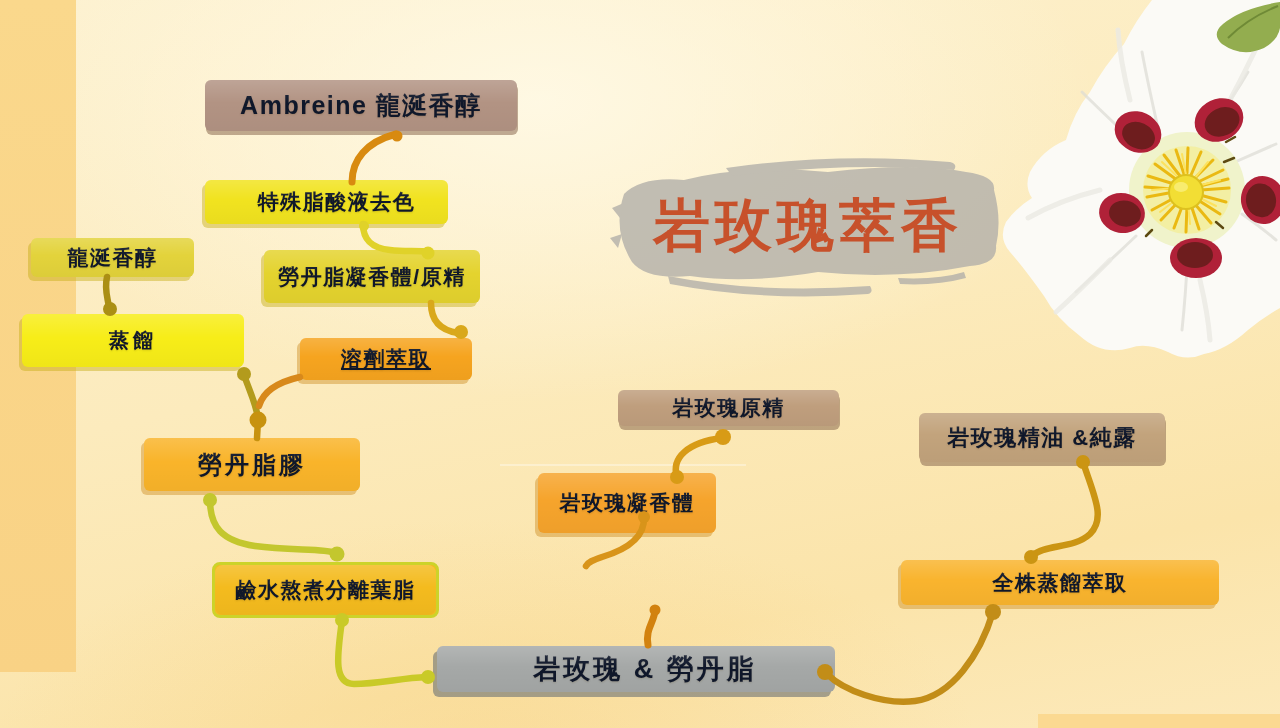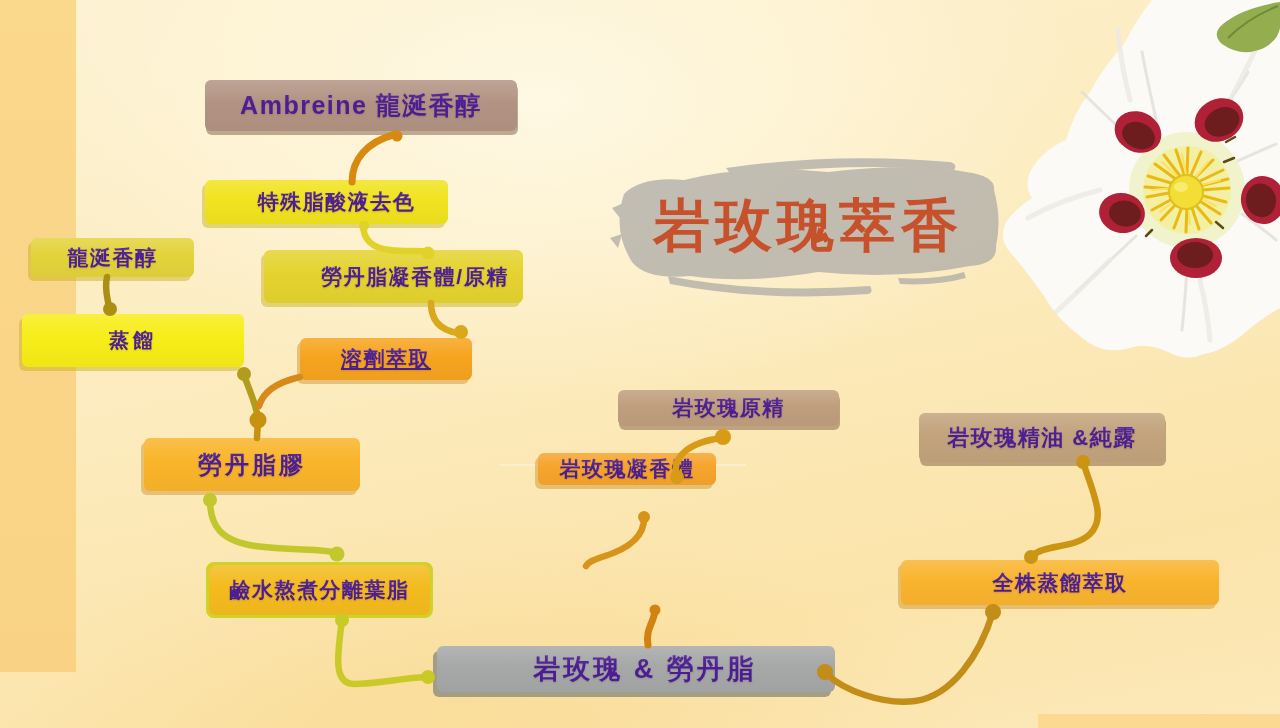--- a/index.html
+++ b/index.html
@@ -11,39 +11,39 @@
       radial-gradient(700px 320px at 38% 102%, rgba(247,206,122,.38), rgba(247,206,122,0) 70%),
       linear-gradient(168deg,#fdf1cf 0%,#fcebbd 45%,#fbe4aa 78%,#fce9ba 100%);
   }
   .strip-left{position:absolute;left:0;top:0;width:76px;height:672px;
     background:linear-gradient(180deg,#fad88c,#f9d285);z-index:0;}
   .strip-br{position:absolute;left:1038px;top:714px;width:242px;height:14px;background:#fbd991;z-index:0;}
   .faint-line{position:absolute;left:500px;top:464px;width:246px;height:2px;background:rgba(255,255,255,.35);z-index:0;}
 
   
   .node{position:absolute;z-index:3;display:flex;align-items:center;justify-content:center;
-    color:#4c1d95;font-weight:bold;text-align:center;border-radius:6px;letter-spacing:1.5px;
+    color:#0f172a;font-weight:bold;text-align:center;border-radius:6px;letter-spacing:1.5px;
     text-shadow:0 1px 2px rgba(90,60,0,.18);}
   .node::after{content:"";position:absolute;inset:0;border-radius:inherit;pointer-events:none;
     background:linear-gradient(180deg,rgba(255,255,255,.16),rgba(255,255,255,0) 45%,rgba(0,0,0,.03));}
   .sh-tan {box-shadow:1px 4px 0 rgba(138,106,80,.55);}
   .sh-yel {box-shadow:-3px 4px 0 rgba(198,172,20,.45);}
   .sh-org {box-shadow:-3px 4px 0 rgba(200,130,18,.4);}
   .sh-gray{box-shadow:-4px 5px 0 rgba(118,121,120,.65);}
 
   #n0 {left:205px;top:80px; width:312px;height:51px;font-size:25px;}
   #n1 {left:205px;top:180px;width:223px;height:44px;font-size:21px;padding-left:20px;}
   #n2 {left:31px; top:238px;width:163px;height:39px;font-size:21px;}
   #n3 {left:264px;top:250px;width:216px;height:53px;font-size:21px;}
   #n4 {left:22px; top:314px;width:222px;height:53px;font-size:20px;letter-spacing:4px;}
   #n5 {left:300px;top:338px;width:172px;height:42px;font-size:21px;text-decoration:underline;}
   #n6 {left:144px;top:438px;width:216px;height:53px;font-size:24px;letter-spacing:3px;}
   #n7 {left:206px;top:562px;width:221px;height:50px;font-size:21px;border:3px solid #ccd32a;border-radius:8px;}
   #n8 {left:618px;top:390px;width:221px;height:36px;font-size:21px;}
-  #n9 {left:538px;top:453px;width:178px;height:32px;font-size:21px;}
+  #n9 {left:538px;top:473px;width:178px;height:60px;font-size:21px;}
   #n10{left:519px;top:565px;width:168px;height:44px;font-size:21px;}
   #n11{left:919px;top:413px;width:246px;height:49px;font-size:22px;}
   #n12{left:901px;top:560px;width:318px;height:45px;font-size:21px;}
   #n13{left:437px;top:646px;width:380px;height:46px;font-size:27px;letter-spacing:3px;padding-left:18px;}
 
   .edges{position:absolute;left:0;top:0;width:1280px;height:728px;z-index:4;pointer-events:none;}
   .brush{position:absolute;left:598px;top:146px;width:420px;height:168px;z-index:1;}
   .title{position:absolute;left:598px;top:196px;width:420px;z-index:2;text-align:center;
     font-family:"Liberation Serif","DejaVu Serif",serif;font-weight:bold;font-size:57px;
     letter-spacing:5px;line-height:1.05;}
@@ -198,24 +198,24 @@
 
       <path d="M993,612 C980,655 952,696 915,701 C882,705 843,690 827,674" stroke="#c28d18" stroke-width="6.5"></path>
       <circle cx="993" cy="612" r="8" fill="#c28d18"></circle>
       <circle cx="825" cy="672" r="8" fill="#c28d18"></circle>
     </g>
   </svg>
 
   <div class="node sh-tan" id="n0" style="background: rgb(178, 147, 131);">Ambreine 龍涎香醇</div>
   <div class="node sh-yel" id="n1" style="background: rgb(241, 227, 31);">特殊脂酸液去色</div>
   <div class="node sh-yel" id="n2" style="background: rgb(227, 211, 59);">龍涎香醇</div>
-  <div class="node sh-yel" id="n3" style="background: rgb(228, 211, 46); padding-left: 43px;">勞丹脂凝香體/原精</div>
+  <div class="node sh-yel" id="n3" style="background: rgb(228, 211, 46);">勞丹脂凝香體/原精</div>
   <div class="node sh-yel" id="n4" style="background: rgb(247, 237, 24);">蒸餾</div>
   <div class="node sh-org" id="n5" style="background: rgb(246, 164, 31);">溶劑萃取</div>
   <div class="node sh-org" id="n6" style="background: rgb(249, 180, 42);">勞丹脂膠</div>
-  <div class="node" id="n7" style="background: rgb(244, 187, 30);">鹼水熬煮分離葉脂</div>
+  <div class="node" id="n7" style="background: rgb(244, 187, 30); margin-left: 6px;">鹼水熬煮分離葉脂</div>
   <div class="node sh-tan" id="n8" style="background: rgb(191, 158, 125);">岩玫瑰原精</div>
   <div class="node sh-org" id="n9" style="background: rgb(246, 164, 44);">岩玫瑰凝香體</div>
   <div class="node sh-tan" id="n11" style="background: rgb(194, 163, 124);">岩玫瑰精油 &amp;純露</div>
   <div class="node sh-org" id="n12" style="background: rgb(249, 180, 46);">全株蒸餾萃取</div>
   <div class="node sh-gray" id="n13" style="background: rgb(165, 168, 167);">岩玫瑰 &amp; 勞丹脂</div>
 
 </div>
 
 </body></html>

